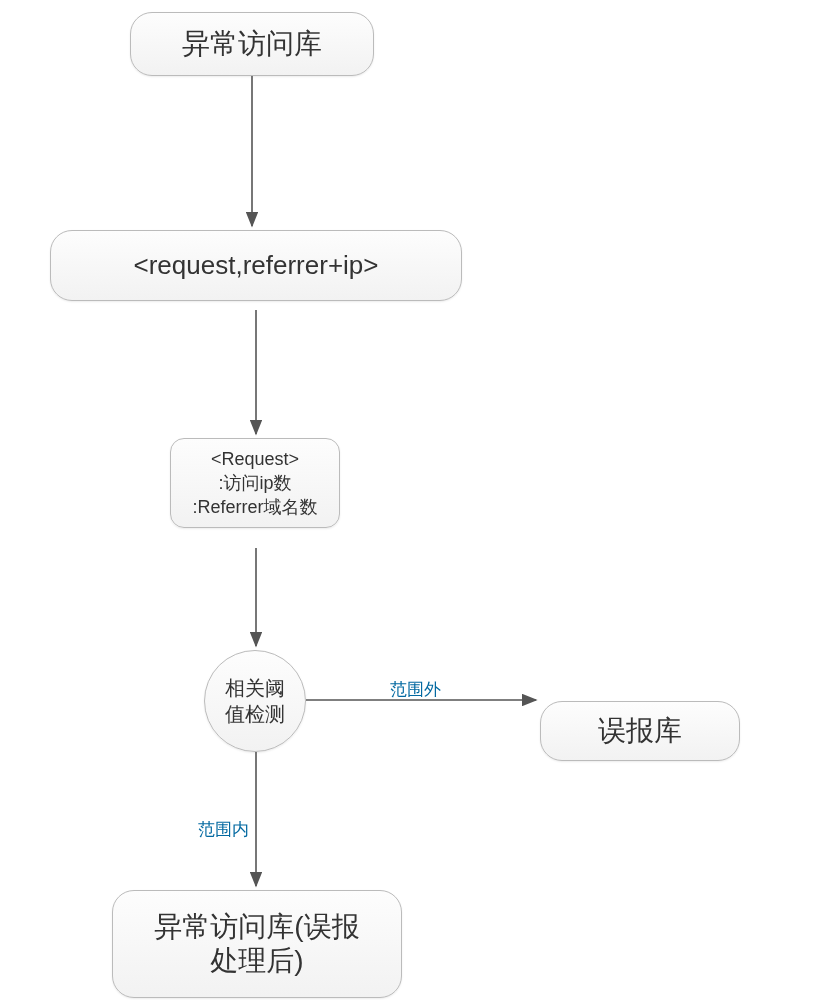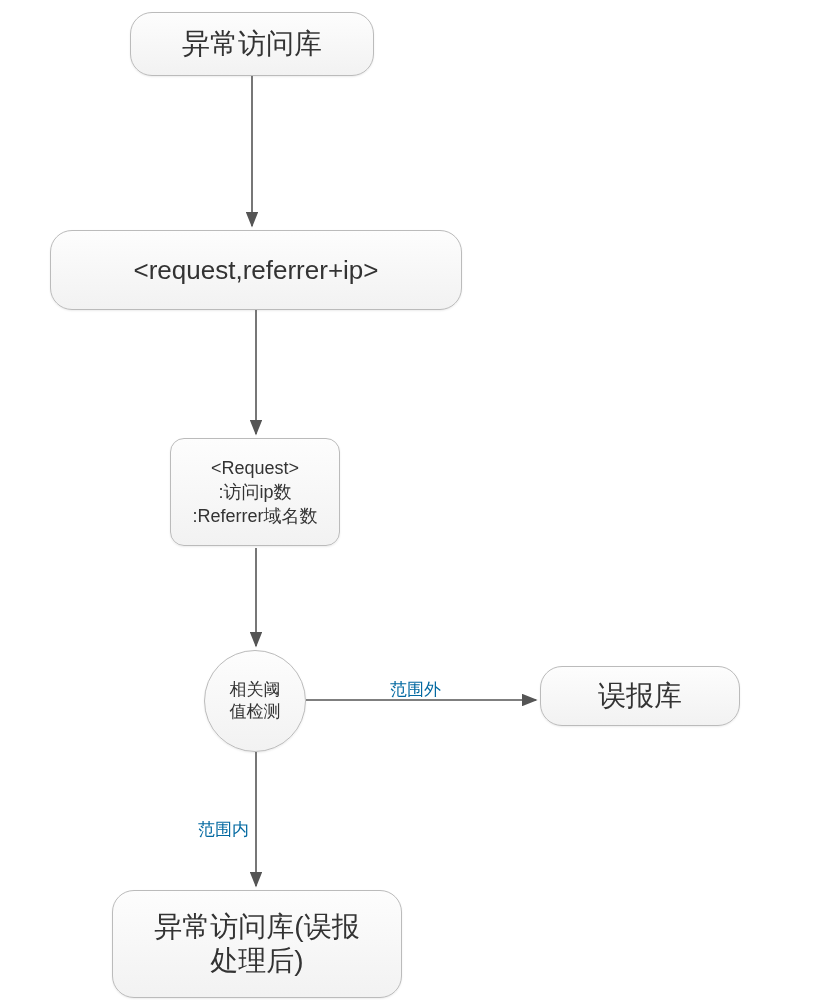--- a/index.html
+++ b/index.html
@@ -28,56 +28,56 @@
   }
   .rect-small {
     border-radius: 14px;
   }
   .circle {
     border-radius: 50%;
   }
   .fs-large { font-size: 28px; font-weight: 400; }
   .fs-med   { font-size: 26px; font-weight: 400; }
   .fs-small { font-size: 18px; font-weight: 400; line-height: 1.35; }
-  .fs-circle{ font-size: 17px; font-weight: 400; line-height: 1.3; }
+  .fs-circle{ font-size: 20px; font-weight: 400; line-height: 1.3; }
   .edge-label {
     position: absolute;
     font-size: 17px;
     color: #0369a1;
   }
   svg.arrows {
     position: absolute;
     left: 0; top: 0;
     width: 814px; height: 1000px;
     pointer-events: none;
   }
 </style>
 </head>
 <body>
 
 <div class="node rect-pill fs-large" style="left:130px; top:12px; width:244px; height:64px;">
   <span>异常访问库</span>
 </div>
 
-<div class="node rect-pill fs-med" style="left:50px; top:230px; width:412px; height:80px;">
+<div class="node rect-pill fs-med" style="left:50px; top:230px; width:412px; height:71px;">
   <span>&lt;request,referrer+ip&gt;</span>
 </div>
 
-<div class="node rect-small fs-small" style="left:170px; top:438px; width:170px; height:108px; white-space:pre-line;">
+<div class="node rect-small fs-small" style="left:170px; top:438px; width:170px; height:90px; white-space:pre-line;">
   <span>&lt;Request&gt;
 :访问ip数
 :Referrer域名数</span>
 </div>
 
 <div class="node circle fs-circle" style="left:204px; top:650px; width:102px; height:102px; white-space:pre-line;">
   <span>相关阈
 值检测</span>
 </div>
 
-<div class="node rect-pill fs-large" style="left:540px; top:666px; width:200px; height:60px;">
+<div class="node rect-pill fs-large" style="left:540px; top:701px; width:200px; height:60px;">
   <span>误报库</span>
 </div>
 
 <div class="node rect-pill fs-large" style="left:112px; top:890px; width:290px; height:108px; line-height:1.2; white-space:pre-line;">
   <span>异常访问库(误报
 处理后)</span>
 </div>
 
 <div class="edge-label" style="left:390px; top:678px;">范围外</div>
 

